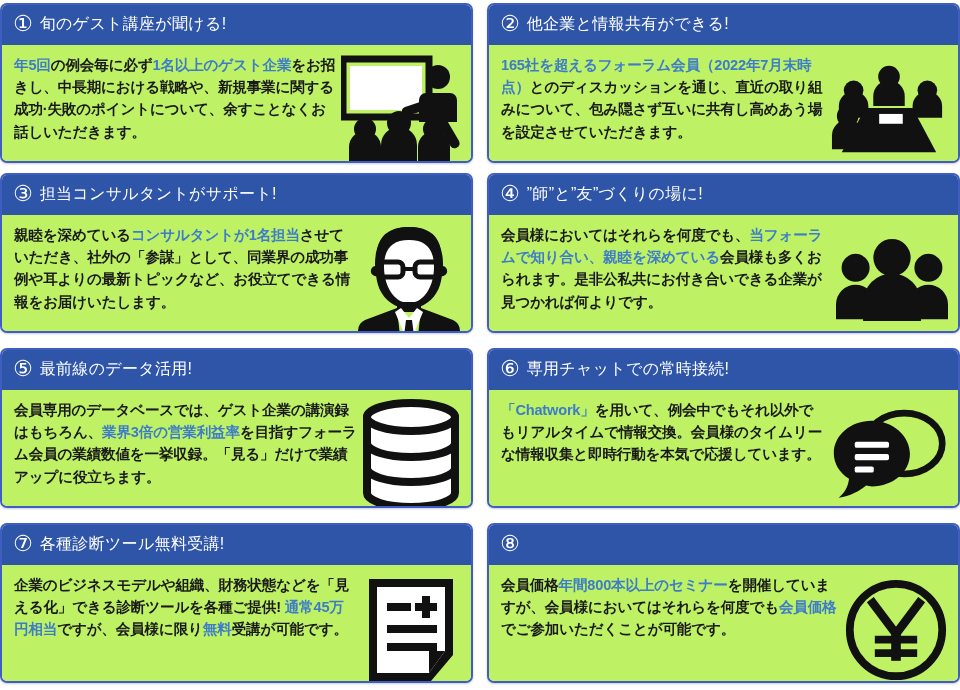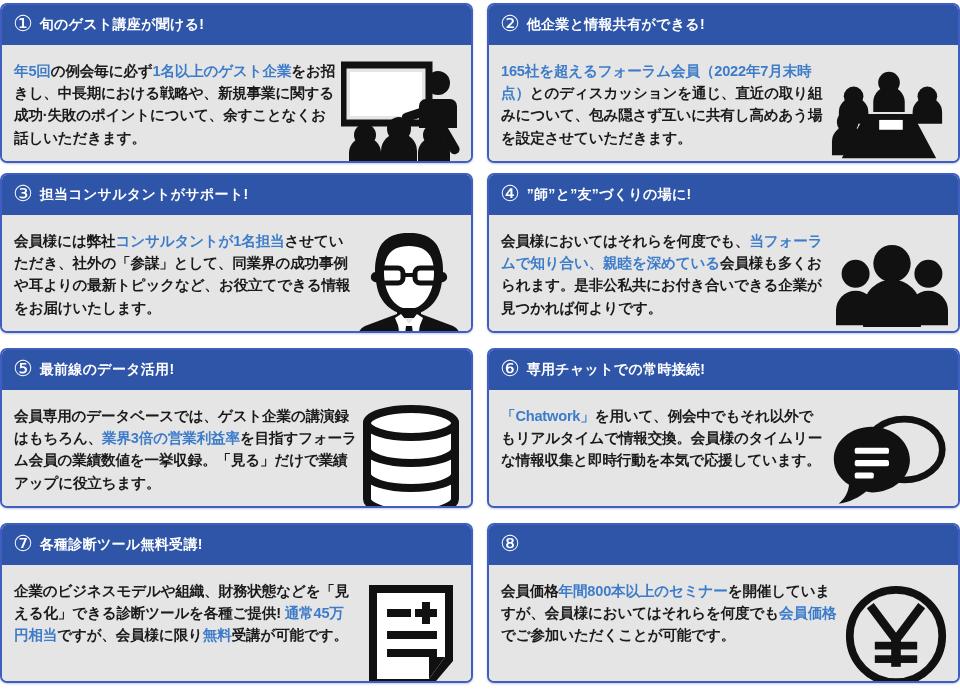--- a/index.html
+++ b/index.html
@@ -54,35 +54,35 @@
     font-size: 22px;
     line-height: 1;
     font-weight: 400;
     margin-right: 7px;
     flex: 0 0 auto;
     transform: translateY(-1px);
   }
 
   .hdr-title {
     color: #ffffff;
-    font-size: 14px;
-    font-weight: bold;
+    font-size: 16px;
+    font-weight: normal;
     letter-spacing: 0.3px;
     line-height: 1;
     white-space: nowrap;
     transform: translateY(-1px);
   }
 
   
   .card-body {
     flex: 1 1 auto;
     display: flex;
     align-items: flex-start;
-    padding: 15px 10px 6px 12px;
-    background: #e5e5e5;
+    padding: 9px 10px 6px 12px;
+    background: #bef264;
   }
 
   .card-text {
     flex: 1 1 auto;
     font-size: 14.6px;
     line-height: 1.52;
     color: #1a1a1a;
     font-weight: bold;
     letter-spacing: -0.2px;
     padding-right: 4px;
@@ -161,21 +161,21 @@
     </svg>
         </div>
       </div>
     </div>
     <div class="card">
       <div class="card-header">
         <span class="hdr-num">③</span>
         <span class="hdr-title">担当コンサルタントがサポート!</span>
       </div>
       <div class="card-body">
-        <p class="card-text"><span>会員様には弊社</span><span class="hl">コンサルタントが1名担当</span><span>させていただき、社外の「参謀」として、同業界の成功事例や耳よりの最新トピックなど、お役立てできる情報をお届けいたします。</span></p>
+        <p class="card-text"><span>親睦を深めている</span><span class="hl">コンサルタントが1名担当</span><span>させていただき、社外の「参謀」として、同業界の成功事例や耳よりの最新トピックなど、お役立てできる情報をお届けいたします。</span></p>
         <div class="card-icon icon-w-consultant">
     <svg viewBox="0 0 104 112" width="104" height="112" aria-hidden="true">
       <path d="M52 3 C28 3 18 19 18 40 c0 6 1 12 2 17 c2 11 10 22 22 26 h20 c12 -4 20 -15 22 -26 c1 -5 2 -11 2 -17 C86 19 76 3 52 3 z" fill="#111"></path>
       <path d="M52 16 C34 16 27 26 27 43 c0 10 3 21 9 28 c4 5 10 8 16 8 s12 -3 16 -8 c6 -7 9 -18 9 -28 C77 26 70 16 52 16 z" fill="#fff"></path>
       <path d="M20 34 c4 -18 14 -27 32 -27 s28 9 32 27 c1 -20 -10 -31 -32 -31 s-33 11 -32 31 z" fill="#111"></path>
       <rect x="22" y="38" width="24" height="15" rx="5" fill="none" stroke="#111" stroke-width="5"></rect>
       <rect x="58" y="38" width="24" height="15" rx="5" fill="none" stroke="#111" stroke-width="5"></rect>
       <rect x="46" y="43" width="12" height="4" fill="#111"></rect>
       <path d="M14 46 a5 5 0 0 1 8 -3 v8 a5 5 0 0 1 -8 -5 z" fill="#111"></path>
       <path d="M90 46 a5 5 0 0 0 -8 -3 v8 a5 5 0 0 0 8 -5 z" fill="#111"></path>

